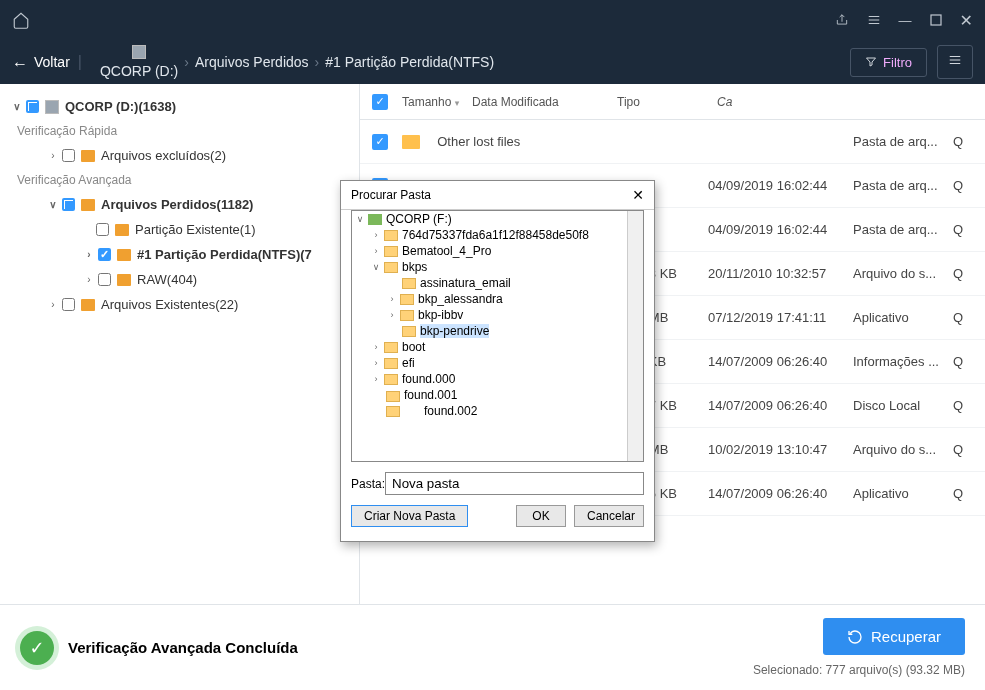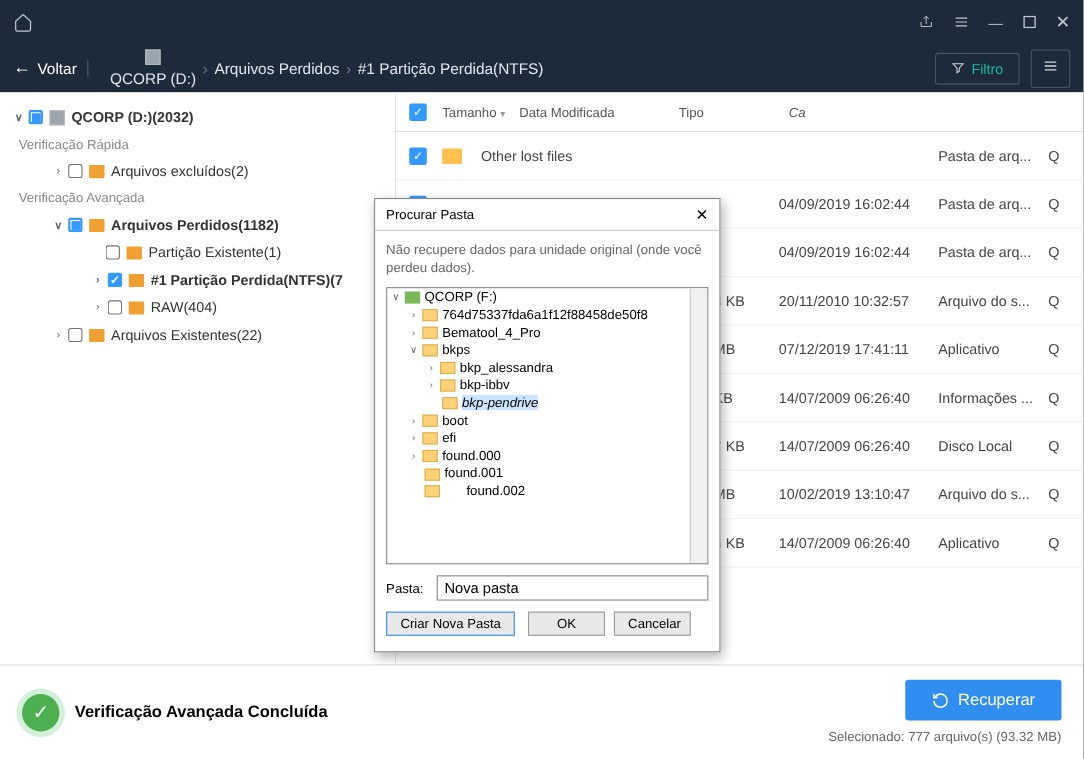--- a/index.html
+++ b/index.html
@@ -10,21 +10,21 @@
 .titlebar-right { display: flex; gap: 18px; align-items: center; }
 .win-btn { color: #c0c8d0; cursor: pointer; font-size: 13px; }
 
 .toolbar { height: 44px; display: flex; align-items: center; padding: 0 12px; color: #fff; gap: 8px; }
 .back-btn { display: flex; align-items: center; gap: 6px; cursor: pointer; font-size: 14px; }
 .breadcrumb { display: flex; align-items: center; gap: 6px; font-size: 14px; margin-left: 10px; color: #e0e6ec; }
 .bc-item { display: flex; align-items: center; gap: 4px; cursor: pointer; flex-direction: column; }
 .bc-sep { color: #6a7888; }
 .disk-icon { width: 14px; height: 14px; background: #9aa5b0; border: 1px solid #bbb; display: inline-block; }
 .tool-right { margin-left: auto; display: flex; gap: 10px; align-items: center; }
-.filter-btn { border: 1px solid #465466; padding: 6px 14px; border-radius: 3px; display: flex; align-items: center; gap: 6px; cursor: pointer; color: #14b8a6; font-size: 13px; }
+.filter-btn { border: 1px solid #465466; padding: 6px 14px; border-radius: 3px; display: flex; align-items: center; gap: 6px; cursor: pointer; color: #f0abfc; font-size: 13px; }
 .view-btn { border: 1px solid #465466; padding: 7px 10px; border-radius: 3px; cursor: pointer; color: #d0d6dc; }
 .search-box { background: #2a3a4c; border: 1px solid #3a4a5c; padding: 6px 10px; border-radius: 3px; display: flex; align-items: center; width: 190px; color: #8a98a8; font-size: 13px; justify-content: space-between; }
 
 .main { display: flex; height: 520px; background: #fff; }
 .sidebar { width: 360px; background: #fff; border-right: 1px solid #e0e4e8; overflow: hidden; padding: 10px 2px; }
 .tree-item { display: flex; align-items: center; padding: 5px 2px; font-size: 13px; color: #333; white-space: nowrap; cursor: pointer; }
 .tree-item.bold { font-weight: 600; }
 .tree-item.section { color: #888; font-size: 12px; padding-left: 15px; }
 .tree-toggle { width: 14px; text-align: center; color: #666; font-size: 10px; margin-right: 2px; }
 .tree-cb { width: 13px; height: 13px; margin-right: 6px; }
@@ -51,27 +51,27 @@
 .sel-text { font-size: 12px; color: #666; margin-top: 8px; }
 
 .dialog { position: absolute; left: 340px; top: 180px; width: 315px; background: #fff; border: 1px solid #888; box-shadow: 2px 4px 10px rgba(0,0,0,0.3); font-size: 12px; }
 .dialog-title { display: flex; justify-content: space-between; align-items: center; padding: 6px 10px; border-bottom: 1px solid #ccc; gap: 23px; }
 .dialog-close { cursor: pointer; font-size: 14px; }
 .dialog-msg { padding: 10px; color: #666; line-height: 1.3; }
 .dialog-tree { border: 1px solid #888; margin: 0 10px; height: 252px; overflow: hidden; position: relative; }
 .dt-scroll { position: absolute; right: 0; top: 0; width: 16px; height: 100%; background: #f0f0f0; border-left: 1px solid #ccc; }
 .dt-scroll-thumb { width: 14px; height: 48px; position: absolute; left: 1px; top: 22px; }
 .dt-item { display: flex; align-items: center; padding: 1px 4px; white-space: nowrap; cursor: pointer; }
-.dt-item.sel span.lbl { background: #cce4ff; font-style: italic; }
+.dt-item.sel span.lbl { background: #cce4ff; }
 .dt-toggle { width: 12px; text-align: center; color: #666; font-size: 9px; }
 .dt-folder { width: 14px; height: 11px; background: #ffd278; border: 1px solid #e0b050; margin-right: 4px; margin-left: 2px; }
 .dt-drive { width: 14px; height: 11px; background: #7bb85a; margin-right: 4px; margin-left: 2px; }
-.dialog-input-row { display: flex; align-items: center; padding: 10px; gap: 12px; }
+.dialog-input-row { display: flex; align-items: center; padding: 10px; }
 .dialog-input { flex: 1; border: 1px solid #888; padding: 3px 6px; }
-.dialog-btns { display: flex; gap: 8px; padding: 0 26px 14px 10px; justify-content: center; }
+.dialog-btns { display: flex; gap: 8px; padding: 0 10px 14px 10px; justify-content: center; }
 .dialog-btns button { padding: 3px 12px; background: #e8e8e8; border: 1px solid #999; cursor: pointer; font-size: 12px; }
 .dialog-btns button:first-child { border-color: #2f8ef0; }
 
 .arrow-left { font-size: 16px; }
 </style>
 </head>
 <body>
 
 <div class="titlebar">
   <div class="titlebar-left">
@@ -128,21 +128,21 @@
     </div>
   </div>
 </div>
 
 <div class="main">
   <div class="sidebar">
     <div class="tree-item bold" style="padding-left:8px;">
       <span class="tree-toggle">∨</span>
       <span class="cb partial" style="width:13px;height:13px;margin-right:6px;"></span>
       <span class="disk-icon" style="margin-right:6px;"></span>
-      <span>QCORP (D:)(2032)</span>
+      <span>QCORP (D:)(1638)</span>
     </div>
     <div class="tree-item section">
         <span>Verificação Rápida</span>
       </div>
     <div class="tree-item" style="padding-left:44px;">
       <span class="tree-toggle">›</span>
       <input type="checkbox" class="tree-cb" style="">
       <span class="folder-icon"></span>
       <span>Arquivos excluídos(2)</span>
     </div>
@@ -281,21 +281,20 @@
     </button>
     <div class="sel-text">Selecionado: 777 arquivo(s) (93.32 MB)</div>
   </div>
 </div>
 
 <div class="dialog">
   <div class="dialog-title">
     <span>Procurar Pasta</span>
     <span class="dialog-close">✕</span>
   </div>
-  <div class="dialog-msg">Não recupere dados para unidade original (onde você perdeu dados).</div>
   <div class="dialog-tree">
     <div class="dt-item" style="padding-left:2px;">
         <span class="dt-toggle">∨</span>
         <span class="dt-drive"></span>
         <span class="lbl">QCORP (F:)</span>
       </div>
     <div class="dt-item" style="padding-left:18px;">
         <span class="dt-toggle">›</span>
         <span class="dt-folder"></span>
         <span class="lbl">764d75337fda6a1f12f88458de50f8</span>
@@ -303,20 +302,24 @@
     <div class="dt-item" style="padding-left:18px;">
         <span class="dt-toggle">›</span>
         <span class="dt-folder"></span>
         <span class="lbl">Bematool_4_Pro</span>
       </div>
     <div class="dt-item" style="padding-left:18px;">
         <span class="dt-toggle">∨</span>
         <span class="dt-folder"></span>
         <span class="lbl">bkps</span>
       </div>
+    <div class="dt-item" style="padding-left:48px;">
+        <span class="dt-folder"></span>
+        <span class="lbl">assinatura_email</span>
+      </div>
     <div class="dt-item" style="padding-left:34px;">
         <span class="dt-toggle">›</span>
         <span class="dt-folder"></span>
         <span class="lbl">bkp_alessandra</span>
       </div>
     <div class="dt-item" style="padding-left:34px;">
         <span class="dt-toggle">›</span>
         <span class="dt-folder"></span>
         <span class="lbl">bkp-ibbv</span>
       </div>
@@ -350,16 +353,16 @@
     <div class="dt-scroll">
         <div class="dt-scroll-thumb"></div>
       </div>
   </div>
   <div class="dialog-input-row">
     <span>Pasta:</span>
     <input class="dialog-input" value="Nova pasta" style="">
   </div>
   <div class="dialog-btns">
     <button>Criar Nova Pasta</button>
-    <button style="margin-left:auto;width:70px;">OK</button>
+    <button style="margin-left:auto;width:50px;">OK</button>
     <button style="width:70px;">Cancelar</button>
   </div>
 </div>
 
 </body></html>

